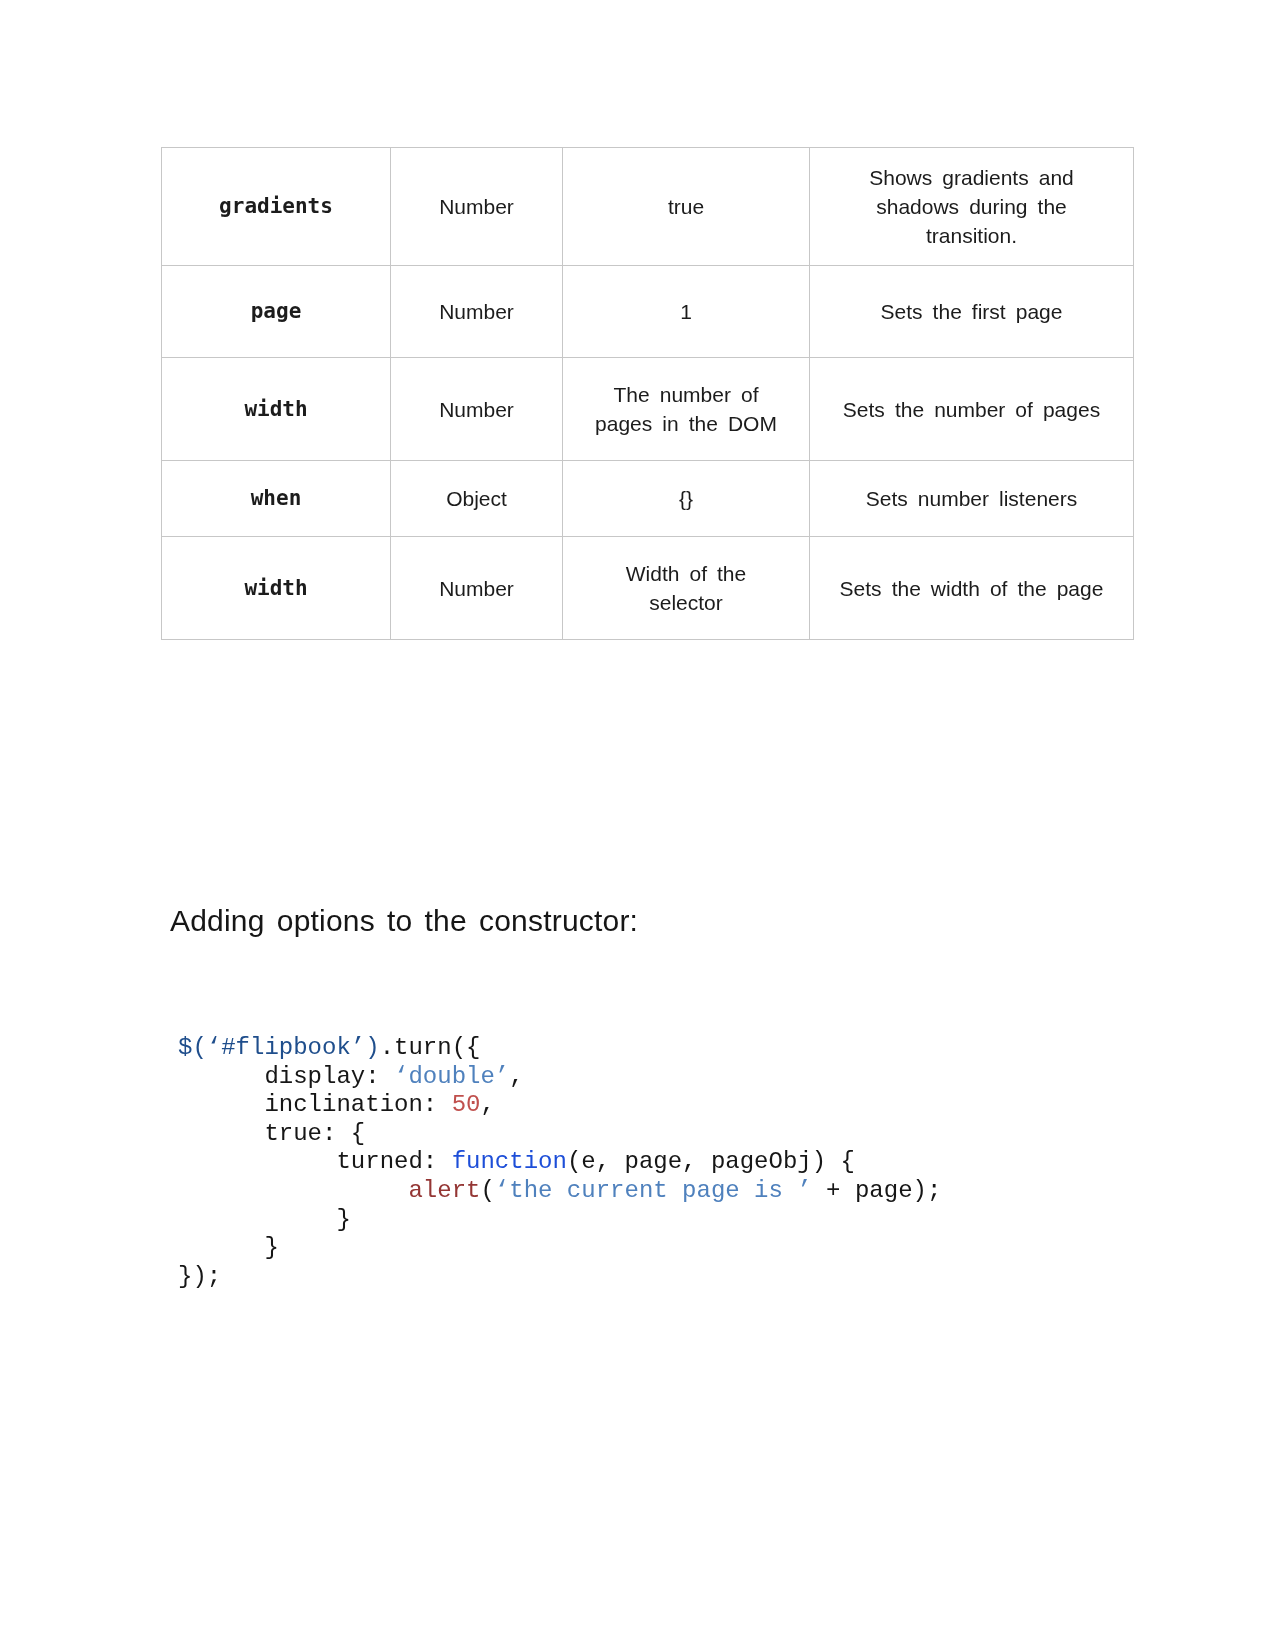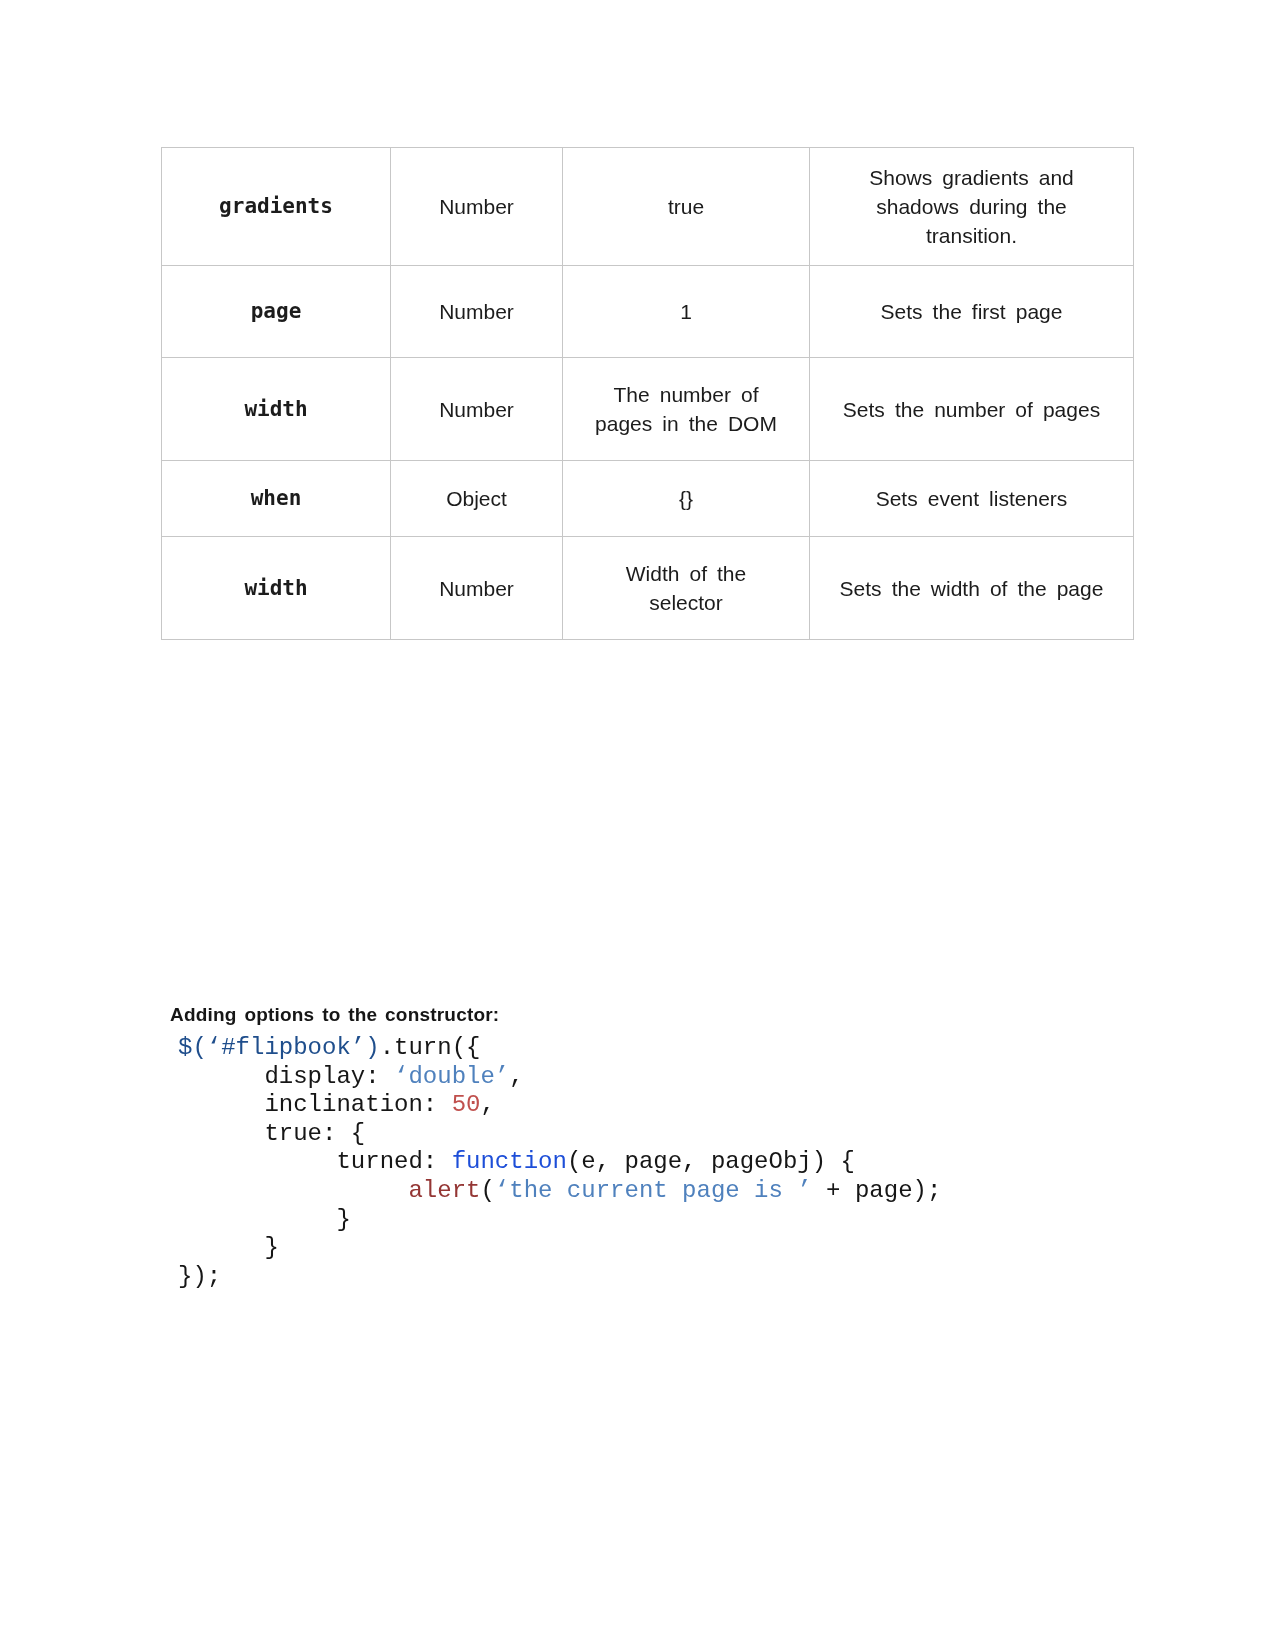--- a/index.html
+++ b/index.html
@@ -45,23 +45,23 @@
     font-size:20px;
     color:var(--accent-navy);
     word-spacing:0;
   }
   td.cell-type{font-size:21px;}
   td.cell-default{padding:0 22px;}
   td.cell-desc{padding:0 6px;}
   h2.section-heading{
     position:absolute;
     left:170px;
-    top:1004px;
-    font-size:19px;
-    font-weight:bold;
+    top:904px;
+    font-size:30px;
+    font-weight:normal;
     letter-spacing:0.2px;
     word-spacing:0.12em;
     color:#161616;
   }
   .code-block{
     position:absolute;
     left:170px;
     top:1034px;
     font-family:"Liberation Mono", monospace;
     font-size:24px;
@@ -105,21 +105,21 @@
         <tr style="height: 103px;">
           <td class="cell-name">width</td>
           <td class="cell-type">Number</td>
           <td class="cell-default">The number of<br>pages in the DOM</td>
           <td class="cell-desc">Sets the number of pages</td>
         </tr>
         <tr style="height: 76px;">
           <td class="cell-name">when</td>
           <td class="cell-type">Object</td>
           <td class="cell-default">{}</td>
-          <td class="cell-desc">Sets event listeners</td>
+          <td class="cell-desc">Sets number listeners</td>
         </tr>
         <tr style="height: 103px;">
           <td class="cell-name">width</td>
           <td class="cell-type">Number</td>
           <td class="cell-default">Width of the<br>selector</td>
           <td class="cell-desc">Sets the width of the page</td>
         </tr>
       </tbody>
   </table>
 

